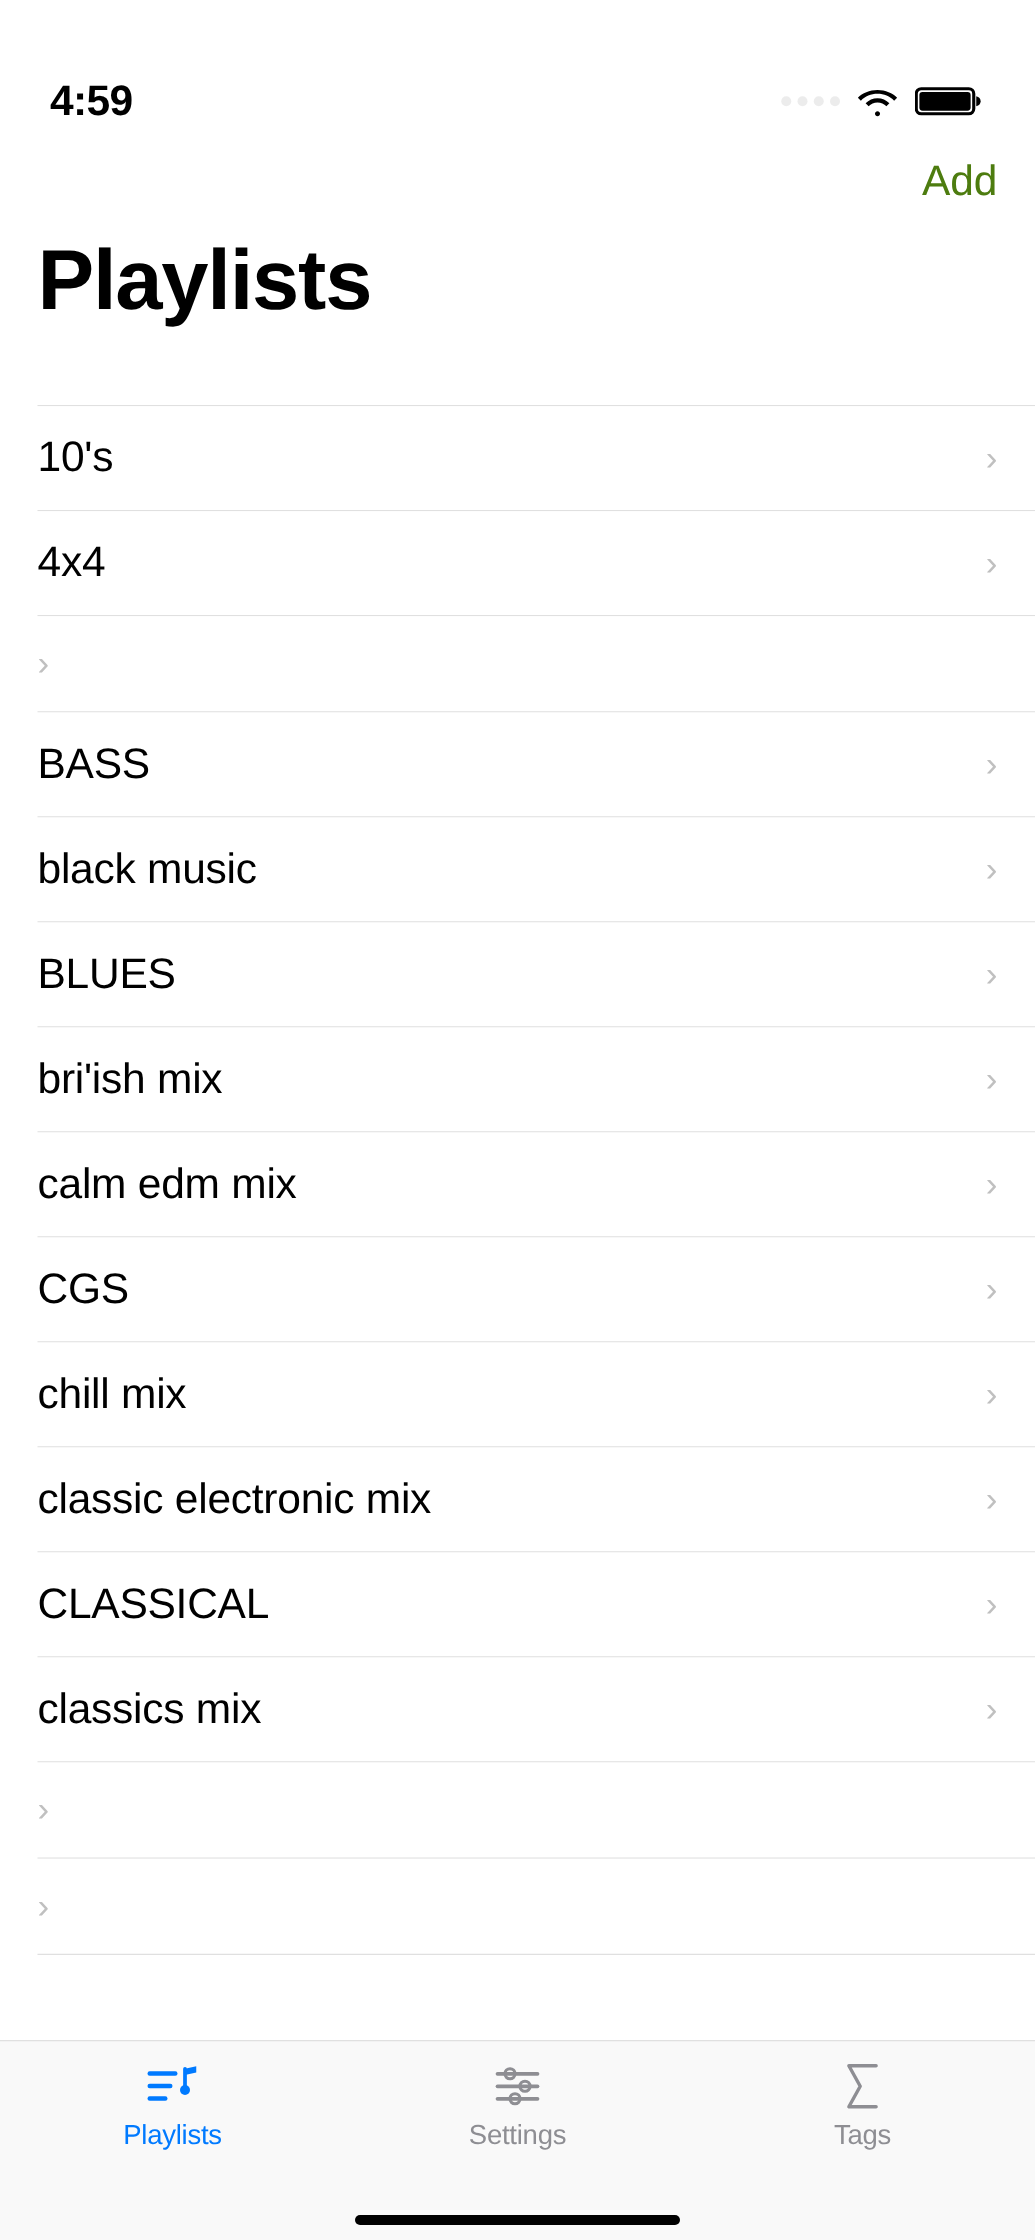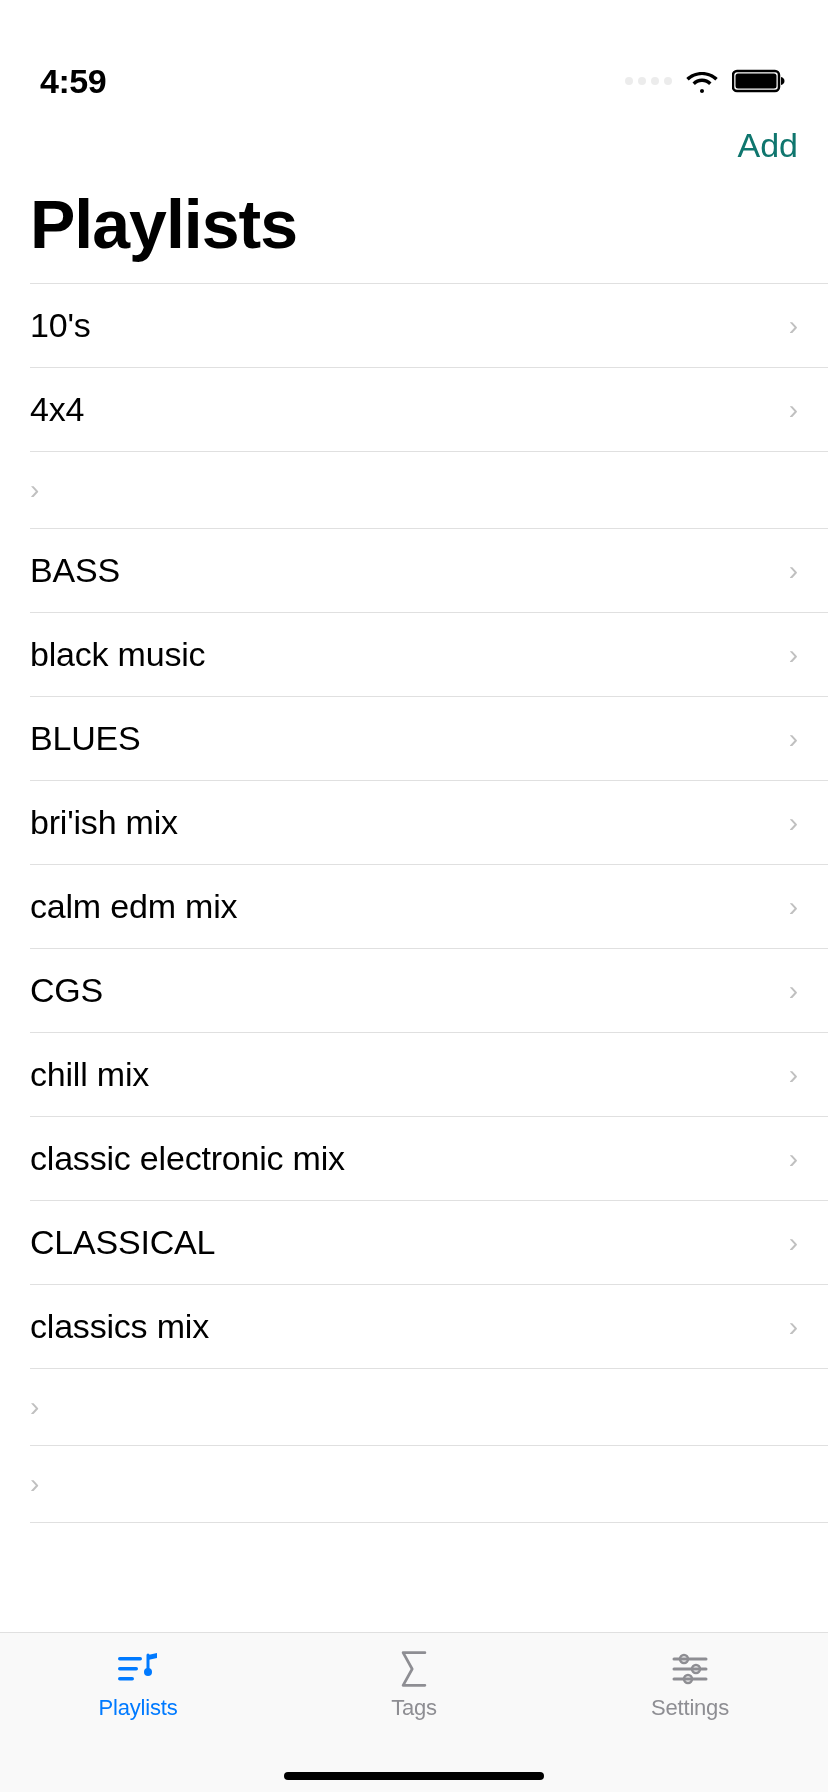--- a/index.html
+++ b/index.html
@@ -57,21 +57,21 @@
 
     
     .header-add {
       display: flex;
       justify-content: flex-end;
       padding: 10px 30px 10px 30px;
     }
 
     .add-button {
       font-size: 34px;
-      color: #0f766e;
+      color: #4d7c0f;
       background: none;
       border: none;
       cursor: pointer;
       font-weight: 400;
     }
 
     
     .page-title {
       font-size: 68px;
       font-weight: 800;
@@ -157,20 +157,21 @@
       left: 50%;
       transform: translateX(-50%);
       width: 260px;
       height: 8px;
       background: #000;
       border-radius: 4px;
     }
 
     .content-area {
       padding-bottom: 160px;
+      margin-top: 41px;
     }
   </style>
 </head>
 <body>
 
 <div class="status-bar">
   <span class="status-time">4:59</span>
   <div class="status-icons">
     <div class="signal-dots">
       <div class="signal-dot" style="opacity:0.3"></div>
@@ -300,35 +301,35 @@
       <rect x="2" y="28" width="16" height="3.5" rx="1.75" fill="#007AFF"></rect>
 
       <path d="M32 6v16" stroke="#007AFF" stroke-width="3" stroke-linecap="round"></path>
       <path d="M32 6l9-2v5l-9 2z" fill="#007AFF"></path>
       <circle cx="32" cy="23" r="4" fill="#007AFF"></circle>
     </svg>
     <span class="tab-label active">Playlists</span>
   </div>
 
   <div class="tab-item">
-    <svg width="36" height="40" viewBox="0 0 36 44" fill="none" xmlns="http://www.w3.org/2000/svg">
-
-      <path d="M30 4H6l10 18L6 40h24" stroke="#8e8e93" stroke-width="3" stroke-linecap="round" stroke-linejoin="round" fill="none"></path>
-    </svg>
-    <span class="tab-label inactive">Tags</span>
-  </div>
-
-  <div class="tab-item">
     <svg width="40" height="40" viewBox="0 0 40 40" fill="none" xmlns="http://www.w3.org/2000/svg">
 
       <line x1="4" y1="10" x2="36" y2="10" stroke="#8e8e93" stroke-width="3" stroke-linecap="round"></line>
       <line x1="4" y1="20" x2="36" y2="20" stroke="#8e8e93" stroke-width="3" stroke-linecap="round"></line>
       <line x1="4" y1="30" x2="36" y2="30" stroke="#8e8e93" stroke-width="3" stroke-linecap="round"></line>
 
       <circle cx="14" cy="10" r="4" fill="none" stroke="#8e8e93" stroke-width="2.5"></circle>
       <circle cx="26" cy="20" r="4" fill="none" stroke="#8e8e93" stroke-width="2.5"></circle>
       <circle cx="18" cy="30" r="4" fill="none" stroke="#8e8e93" stroke-width="2.5"></circle>
     </svg>
     <span class="tab-label inactive">Settings</span>
   </div>
+
+  <div class="tab-item">
+    <svg width="36" height="40" viewBox="0 0 36 44" fill="none" xmlns="http://www.w3.org/2000/svg">
+
+      <path d="M30 4H6l10 18L6 40h24" stroke="#8e8e93" stroke-width="3" stroke-linecap="round" stroke-linejoin="round" fill="none"></path>
+    </svg>
+    <span class="tab-label inactive">Tags</span>
+  </div>
 </div>
 
 <div class="home-indicator"></div>
 
 </body></html>

